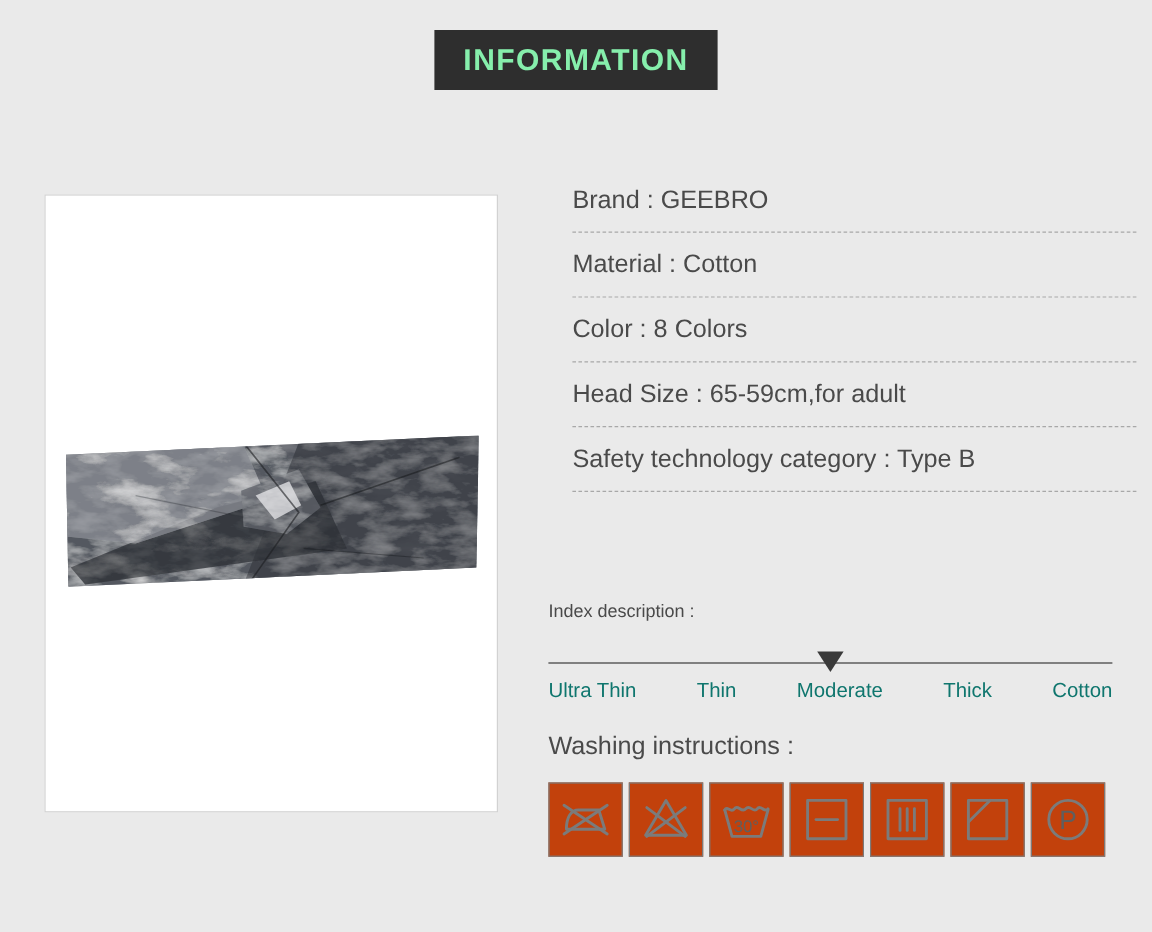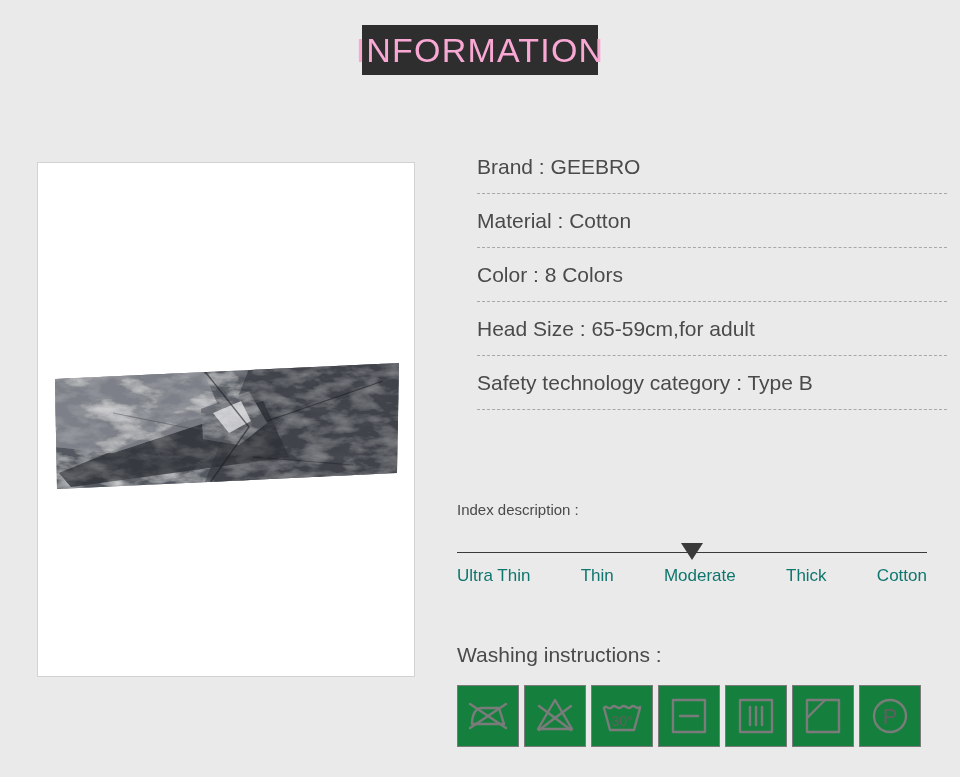--- a/index.html
+++ b/index.html
@@ -19,24 +19,24 @@
     left: 362px;
     top: 25px;
     width: 236px;
     height: 50px;
     background: #2e2e2e;
     display: flex;
     align-items: center;
     justify-content: center;
   }
   #header-title {
-    color: #f9a8d4;
-    font-size: 34px;
+    color: #86efac;
+    font-size: 25px;
     letter-spacing: 1.2px;
-    font-weight: 400;
+    font-weight: 700;
     line-height: 1;
   }
 
   
   #product-image-frame {
     position: absolute;
     left: 37px;
     top: 162px;
     width: 378px;
     height: 515px;
@@ -116,37 +116,37 @@
   .index-label {
     font-size: 17px;
     color: #0f766e;
     white-space: nowrap;
   }
 
   
   #washing-section {
     position: absolute;
     left: 457px;
-    top: 639px;
+    top: 606px;
     width: 478px;
   }
   #washing-heading {
     font-size: 21px;
     color: #4a4a4a;
     line-height: 32px;
   }
   #washing-icons {
     display: flex;
     gap: 5px;
     margin-top: 14px;
   }
   .care-icon {
     width: 62px;
     height: 62px;
-    background: #15803d;
+    background: #c2410c;
     border: 1px solid #7b7b7b;
     display: flex;
     align-items: center;
     justify-content: center;
     flex: none;
   }
   .care-icon svg { display: block; }
 </style>
 </head>
 <body>

